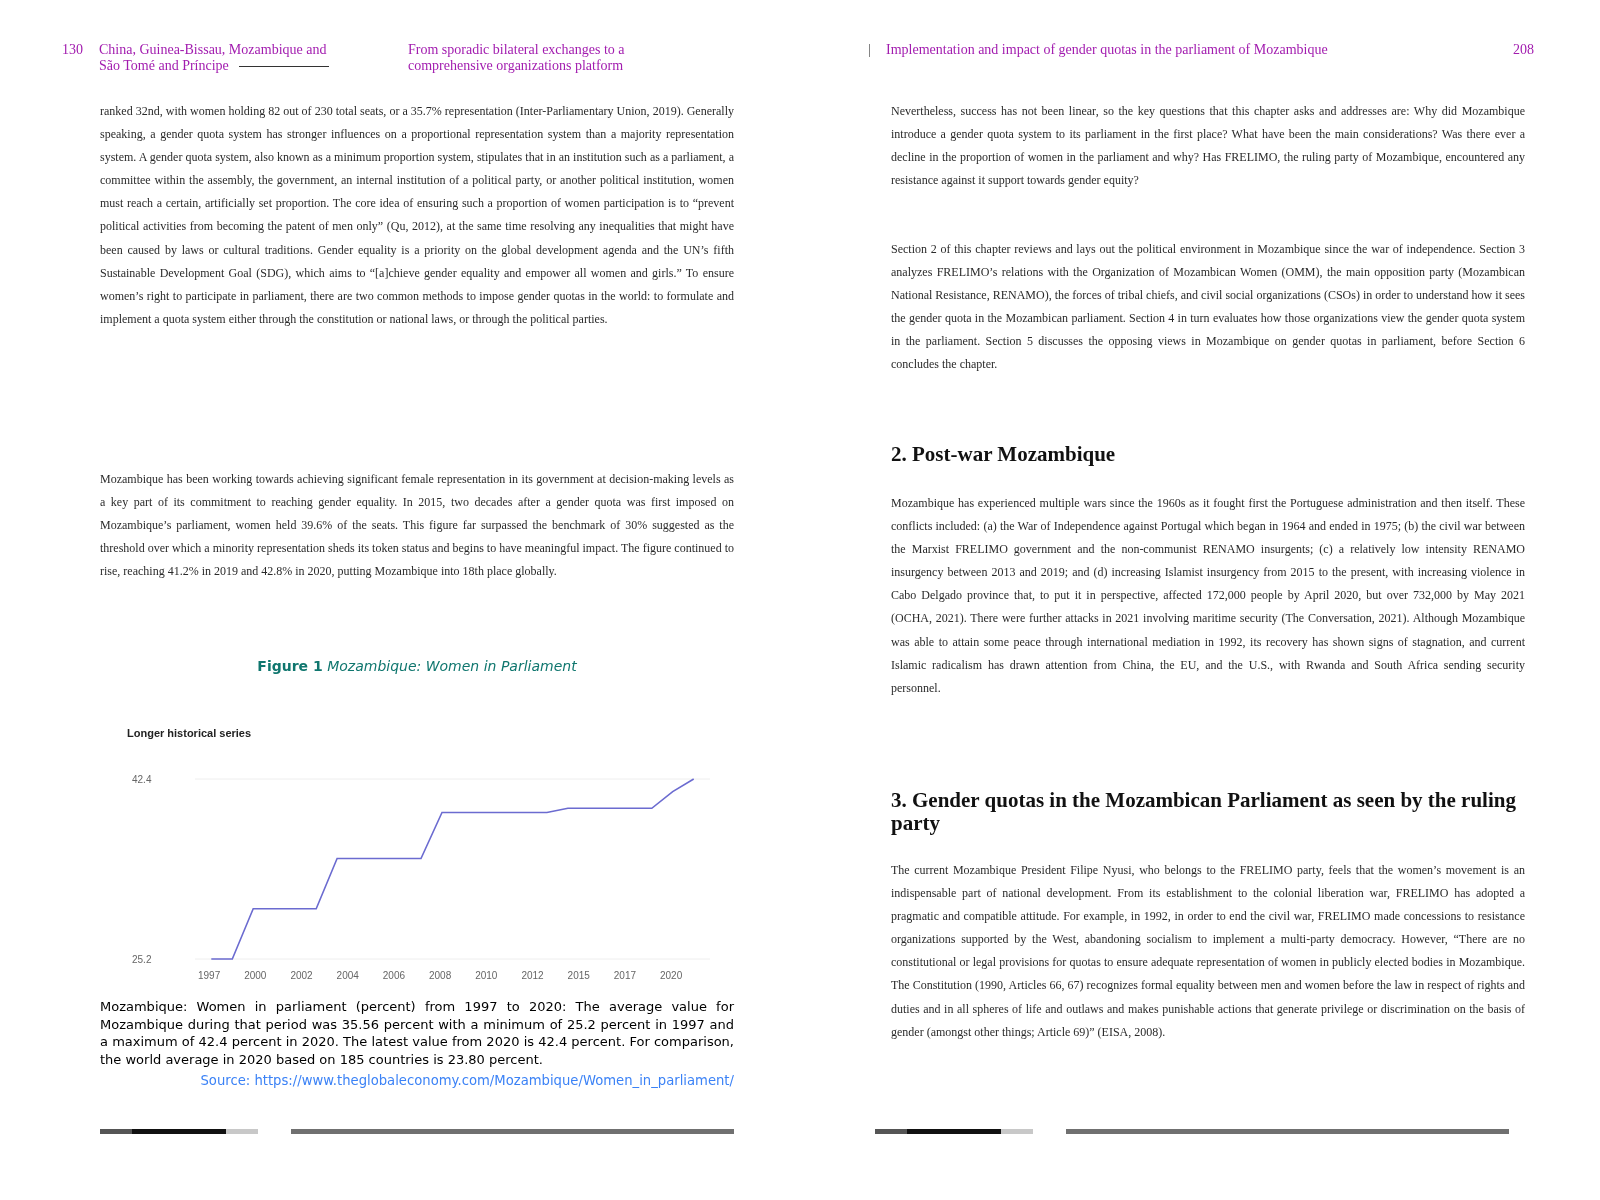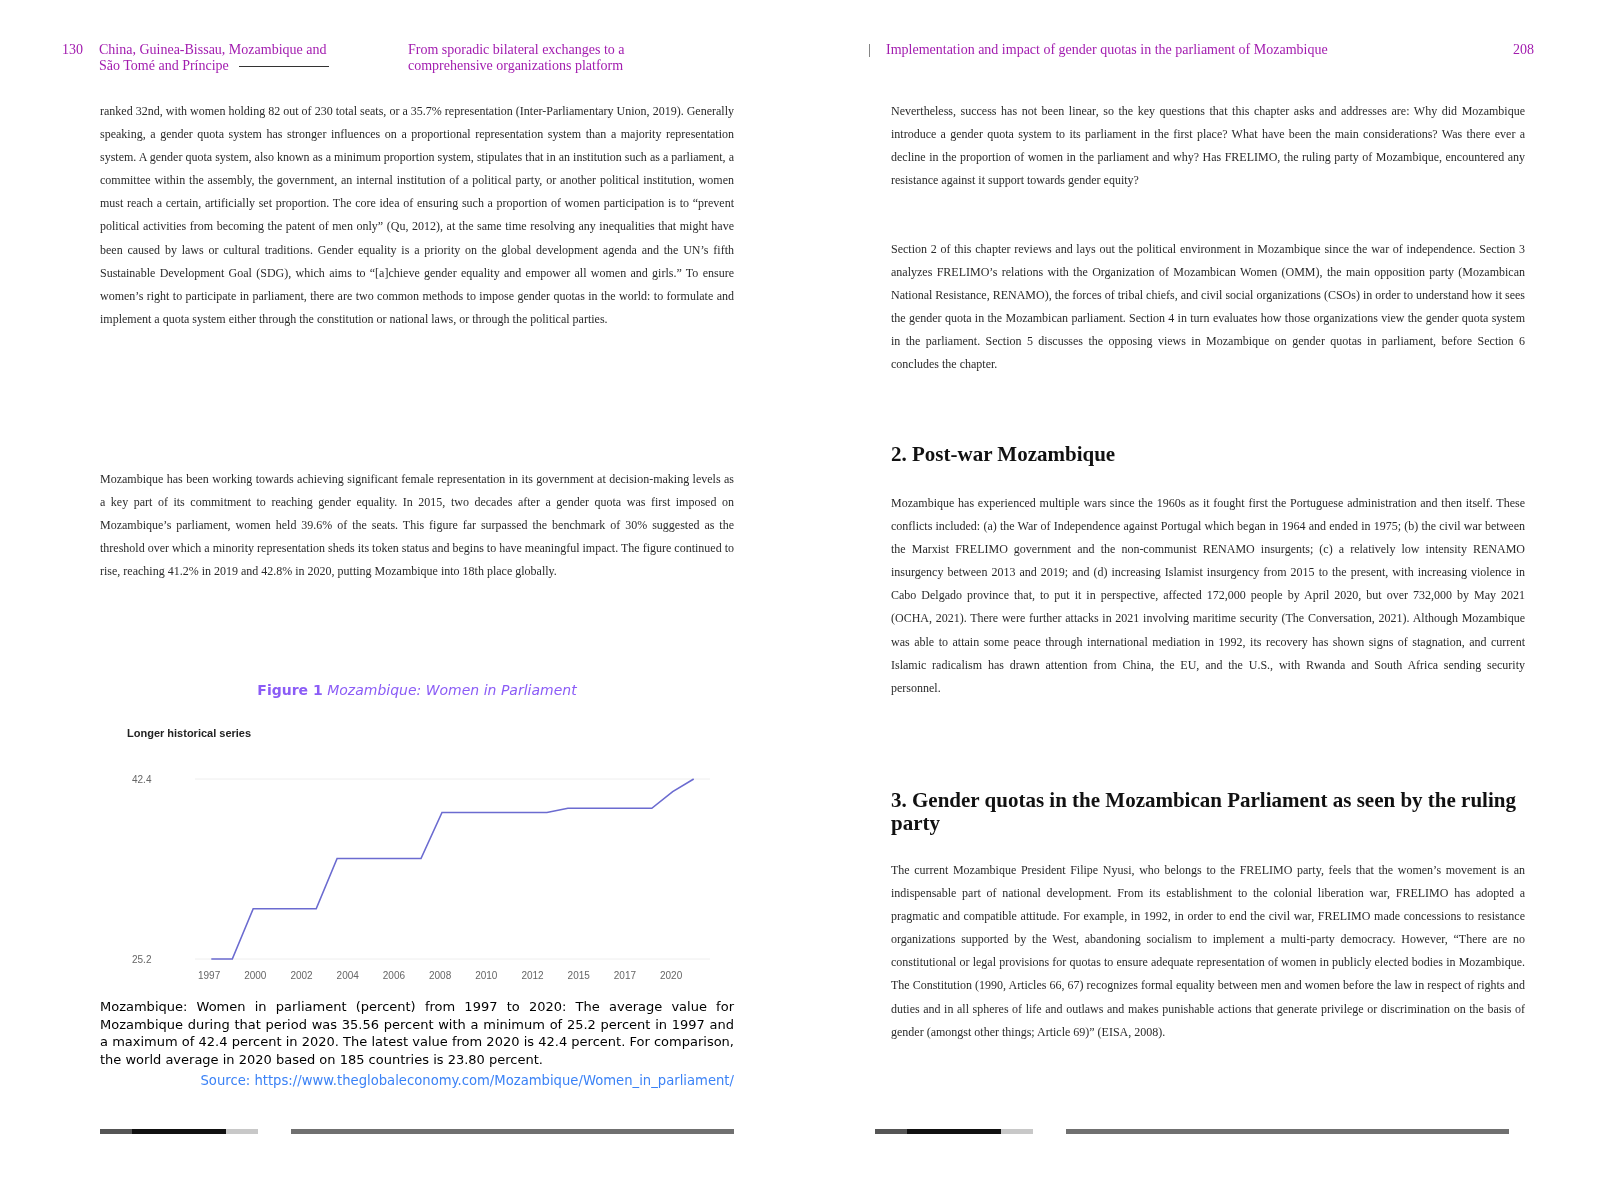--- a/index.html
+++ b/index.html
@@ -2,21 +2,21 @@
 <html><head>
 <meta charset="utf-8">
 <style>
   html, body { margin:0; padding:0; background:#fff; }
   body { width:1600px; height:1200px; position:relative; overflow:hidden; font-family:"Liberation Serif", serif; color:#222; }
   .hdr { position:absolute; font-size:14px; line-height:16px; color:#a21caf; }
   .para { position:absolute; font-size:12px; line-height:23.1px; text-align:justify; color:#2a2a2a; }
   .col-l { left:100px; width:634px; }
   .col-r { left:875px; width:634px;margin-left:16px; }
   h2 { position:absolute; margin:0; font-family:"Liberation Serif", serif; font-weight:bold; font-size:21px; line-height:23px; color:#111; }
-  .fig-title { position:absolute; left:100px; width:634px; text-align:center; top:682px; font-family:"DejaVu Sans", sans-serif; font-size:14px; color:#8b5cf6; }
+  .fig-title { position:absolute; left:100px; width:634px; text-align:center; top:658px; font-family:"DejaVu Sans", sans-serif; font-size:14px; color:#0f766e; }
   .fig-title b { font-weight:bold; }
   .fig-title i { font-style:italic; }
   .chart-sub { position:absolute; left:127px; top:727px; font-family:"Liberation Sans", sans-serif; font-weight:bold; font-size:11px; color:#222; }
   .caption { position:absolute; left:100px; width:634px; top:998px; font-family:"DejaVu Sans", sans-serif; font-size:13px; line-height:17.5px; text-align:justify; color:#000000; }
   .source { position:absolute; left:100px; width:634px; top:1073px; text-align:right; font-family:"DejaVu Sans", sans-serif; font-size:13.2px; color:#3b82f6; }
   .bar { position:absolute; height:5px; }
   svg text { font-family:"Liberation Sans", sans-serif; }
 </style>
 </head>
 <body>

